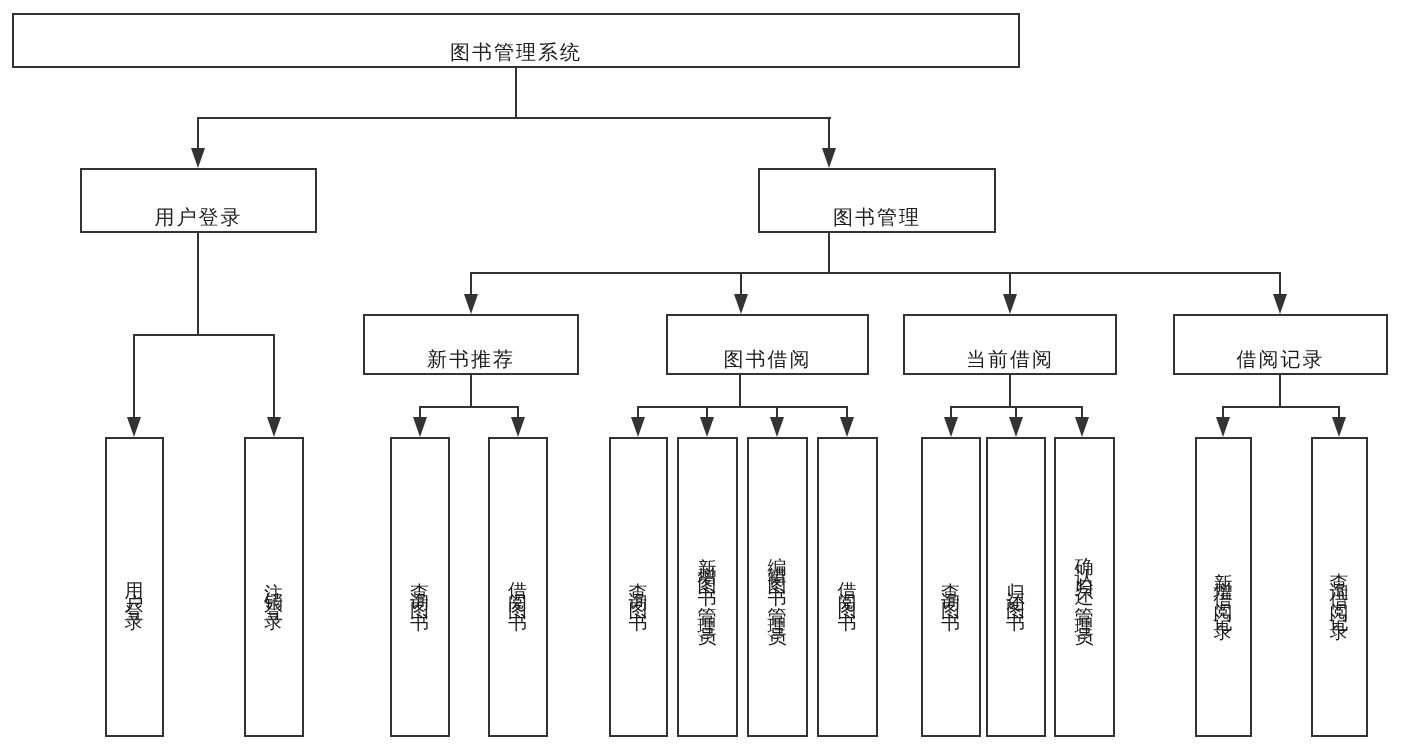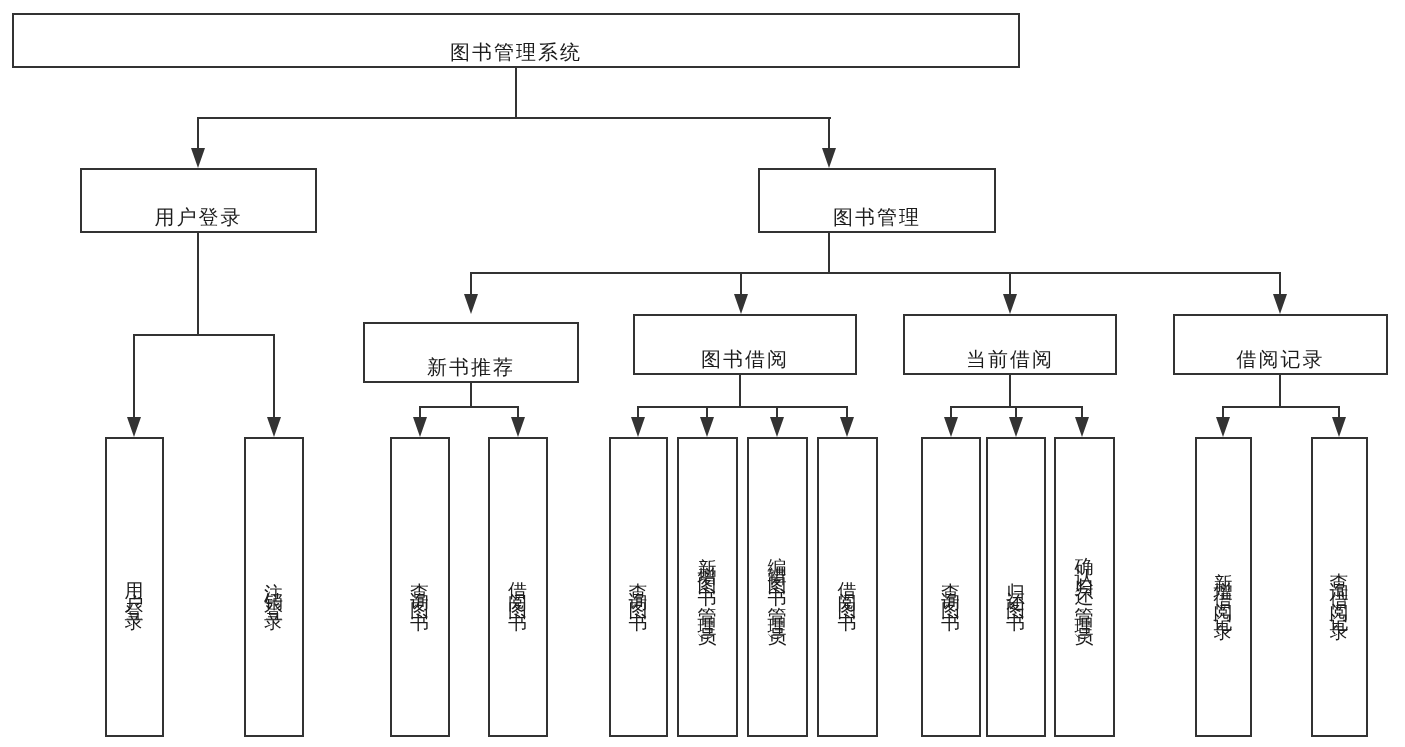--- a/index.html
+++ b/index.html
@@ -91,24 +91,24 @@
   <div class="hl" style="left:470px;top:272px;width:811px;"></div>
   <div class="vl" style="left:470px;top:272px;height:23px;"></div>
   <div class="ar" style="left:464px;top:294px;"></div>
   <div class="vl" style="left:740px;top:272px;height:23px;"></div>
   <div class="ar" style="left:734px;top:294px;"></div>
   <div class="vl" style="left:1009px;top:272px;height:23px;"></div>
   <div class="ar" style="left:1003px;top:294px;"></div>
   <div class="vl" style="left:1279px;top:272px;height:23px;"></div>
   <div class="ar" style="left:1273px;top:294px;"></div>
 
-  <div class="box" style="left:363px;top:314px;width:216px;height:61px;margin-top:8px;">
+  <div class="box" style="left:363px;top:314px;width:216px;height:61px;">
     <span>新书推荐</span>
   </div>
-  <div class="box" style="left:633px;top:314px;width:224px;height:61px;">
+  <div class="box" style="left:666px;top:314px;width:203px;height:61px;">
     <span>图书借阅</span>
   </div>
   <div class="box" style="left:1173px;top:314px;width:215px;height:61px;">
     <span>借阅记录</span>
   </div>
   <div class="box" style="left:903px;top:314px;width:214px;height:61px;">
     <span>当前借阅</span>
   </div>
 
   <div class="vl" style="left:470px;top:375px;height:32px;"></div>

